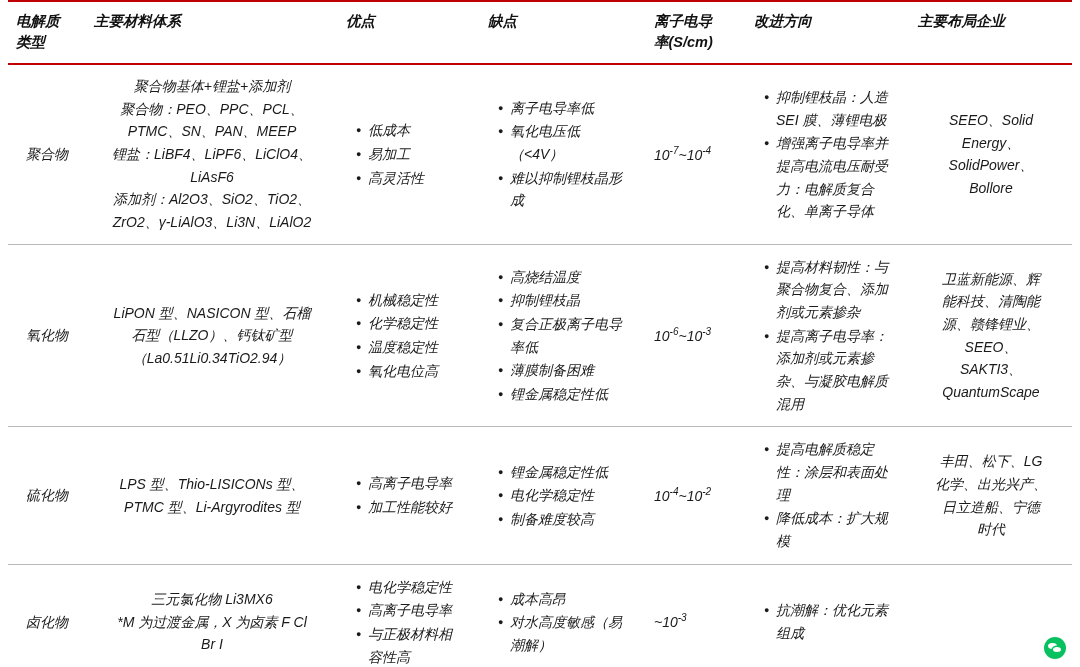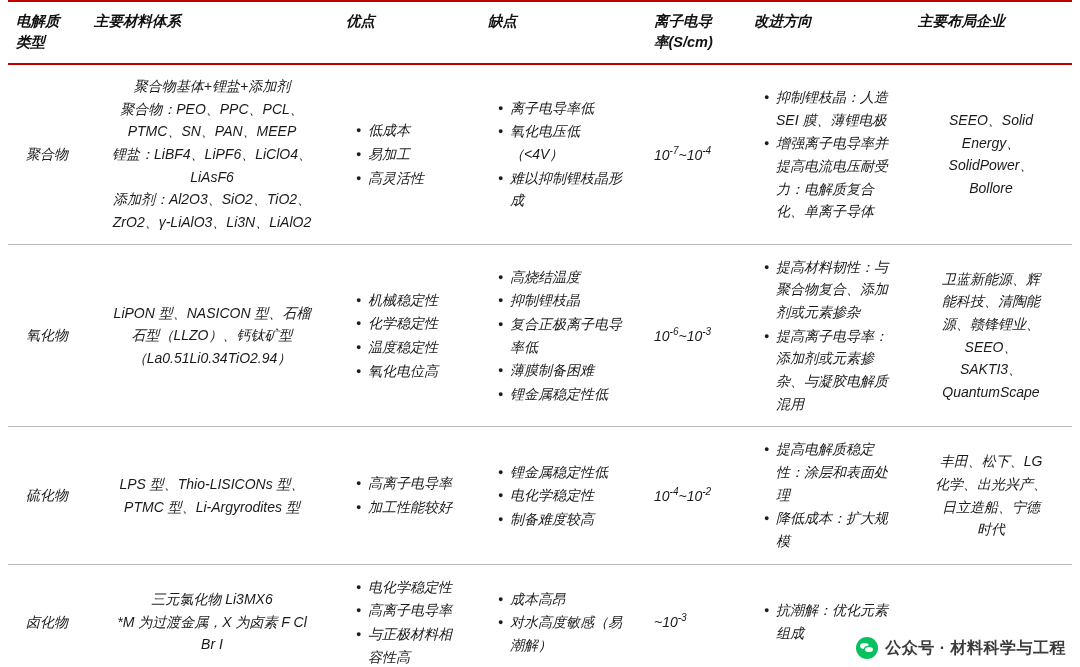--- a/index.html
+++ b/index.html
@@ -330,14 +330,13 @@
         </td>
         <td></td>
       </tr>
 
     </tbody>
   </table>
 </div>
 
 <div class="watermark">
   <span class="wm-logo"></span>
-  <span class="wm-text">公众号 · 材料科学与工程</span>
 </div>
 
 </body></html>

